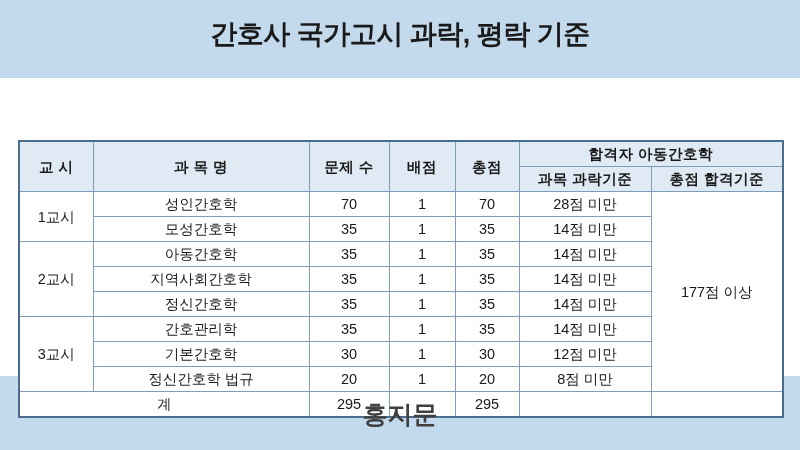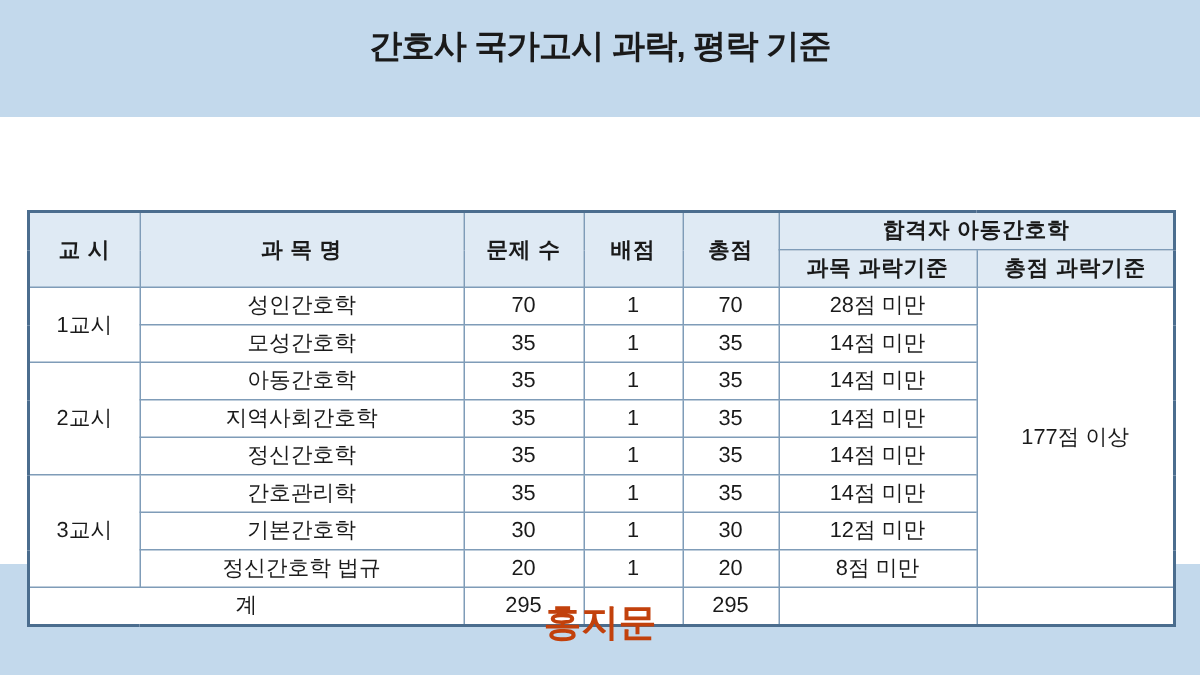--- a/index.html
+++ b/index.html
@@ -18,21 +18,21 @@
     position: absolute;
     inset: 0;
     background: #c3d9ec;
   }
   .title {
     position: absolute;
     top: 16px;
     left: 0;
     width: 800px;
     text-align: center;
-    font-size: 22px;
+    font-size: 27px;
     font-weight: bold;
     color: #1a1a1a;
     letter-spacing: -0.5px;
     white-space: nowrap;
   }
   .white-band {
     position: absolute;
     top: 78px;
     left: 0;
     width: 800px;
@@ -91,21 +91,21 @@
     border-radius: 32px;
   }
   .footer-name {
     position: absolute;
     top: 398px;
     left: 0;
     width: 800px;
     text-align: center;
     font-size: 25px;
     font-weight: bold;
-    color: #c2410c;
+    color: #404040;
   }
   .thick-top { border-top: 2px solid #4b6d8e !important; }
   .thick-bottom { border-bottom: 2px solid #4b6d8e !important; }
   .thick-left { border-left: 2px solid #4b6d8e !important; }
   .thick-right { border-right: 2px solid #4b6d8e !important; }
 </style>
 </head>
 <body>
 
 <div class="page">
@@ -129,21 +129,21 @@
         <tr>
           <th class="thick-top thick-left" rowspan="2">교 시</th>
           <th class="thick-top" rowspan="2">과 목 명</th>
           <th class="thick-top" rowspan="2">문제 수</th>
           <th class="thick-top" rowspan="2">배점</th>
           <th class="thick-top" rowspan="2">총점</th>
           <th class="thick-top thick-right" colspan="2">합격자 아동간호학</th>
         </tr>
         <tr>
           <th>과목 과락기준</th>
-          <th class="thick-right">총점 과락기준</th>
+          <th class="thick-right">총점 합격기준</th>
         </tr>
       </thead>
       <tbody>
         <tr>
           <td class="session thick-left" rowspan="2">1교시</td>
           <td class="subject">성인간호학</td>
           <td>70</td>
           <td>1</td>
           <td>70</td>
           <td>28점 미만</td>

